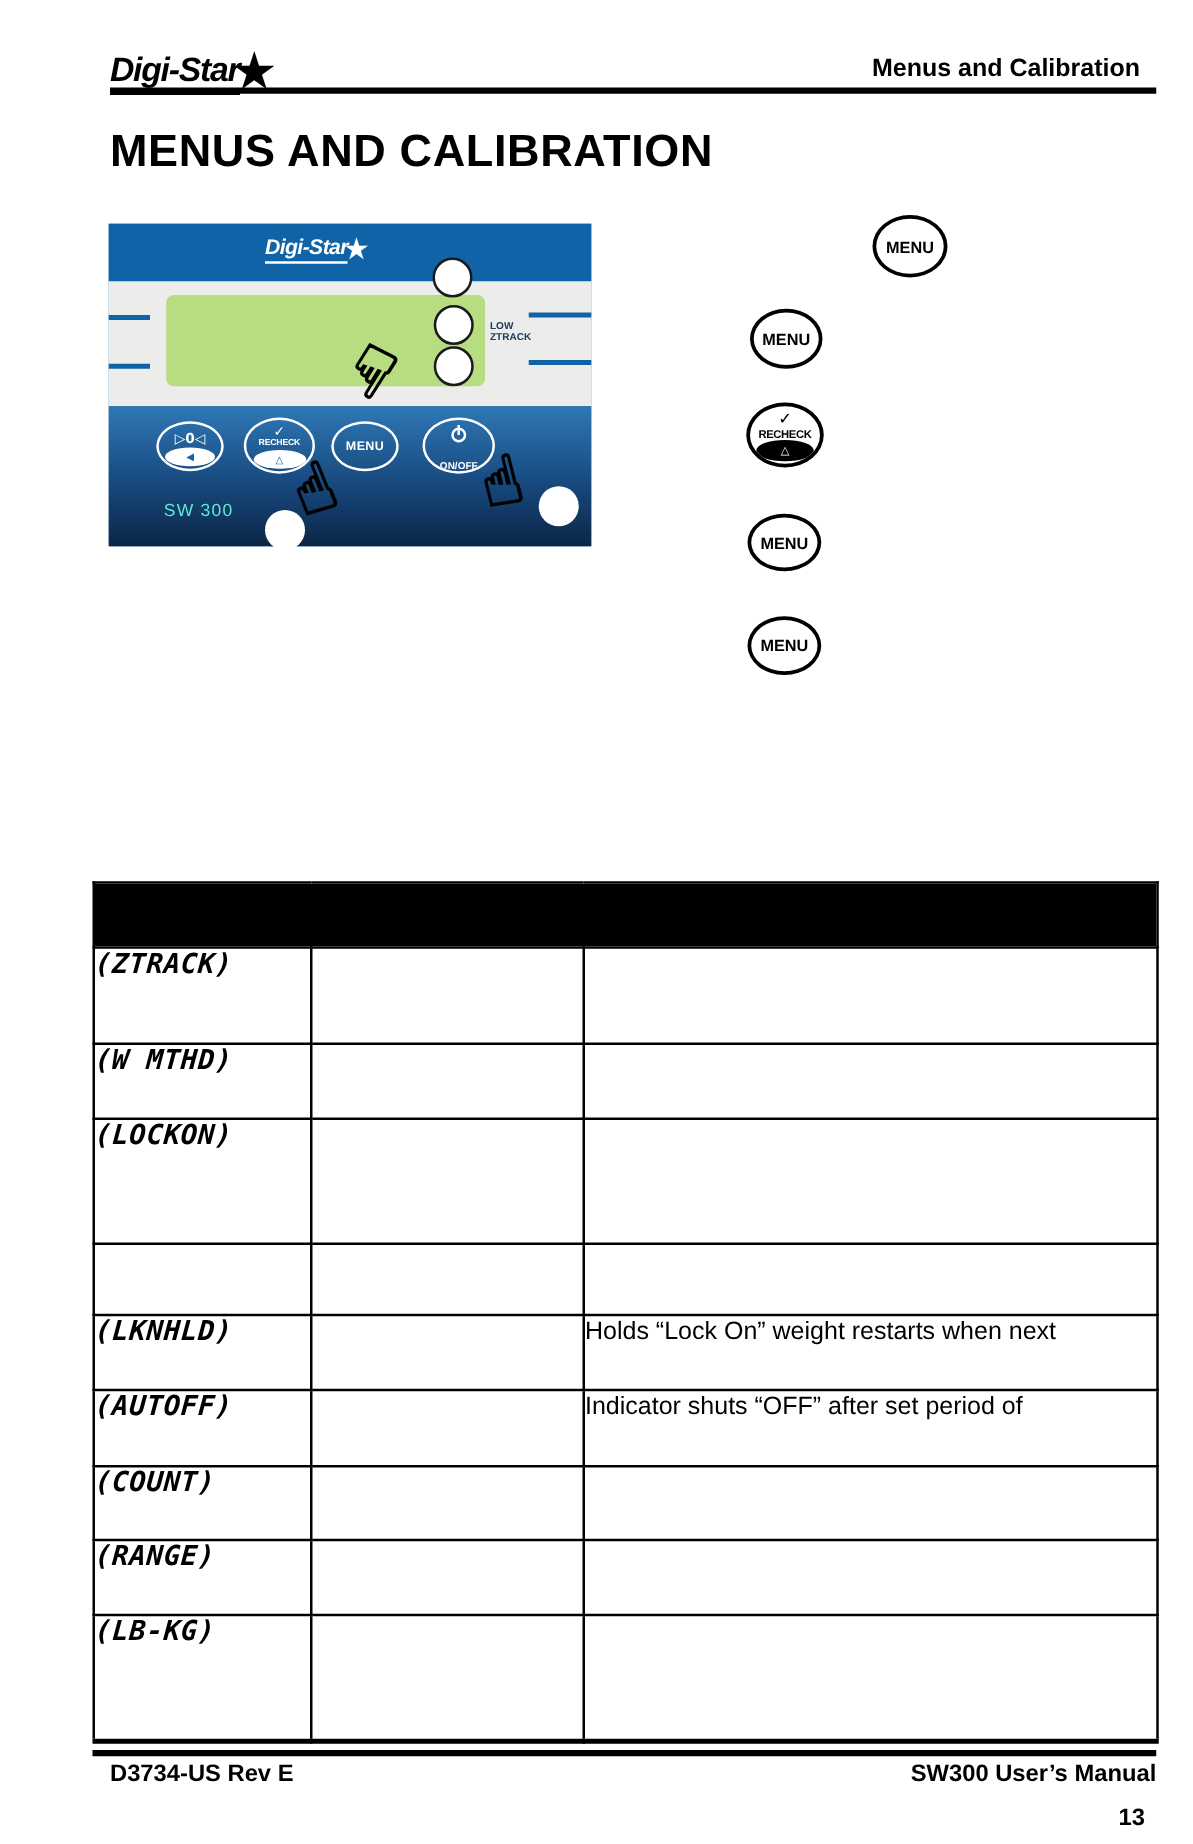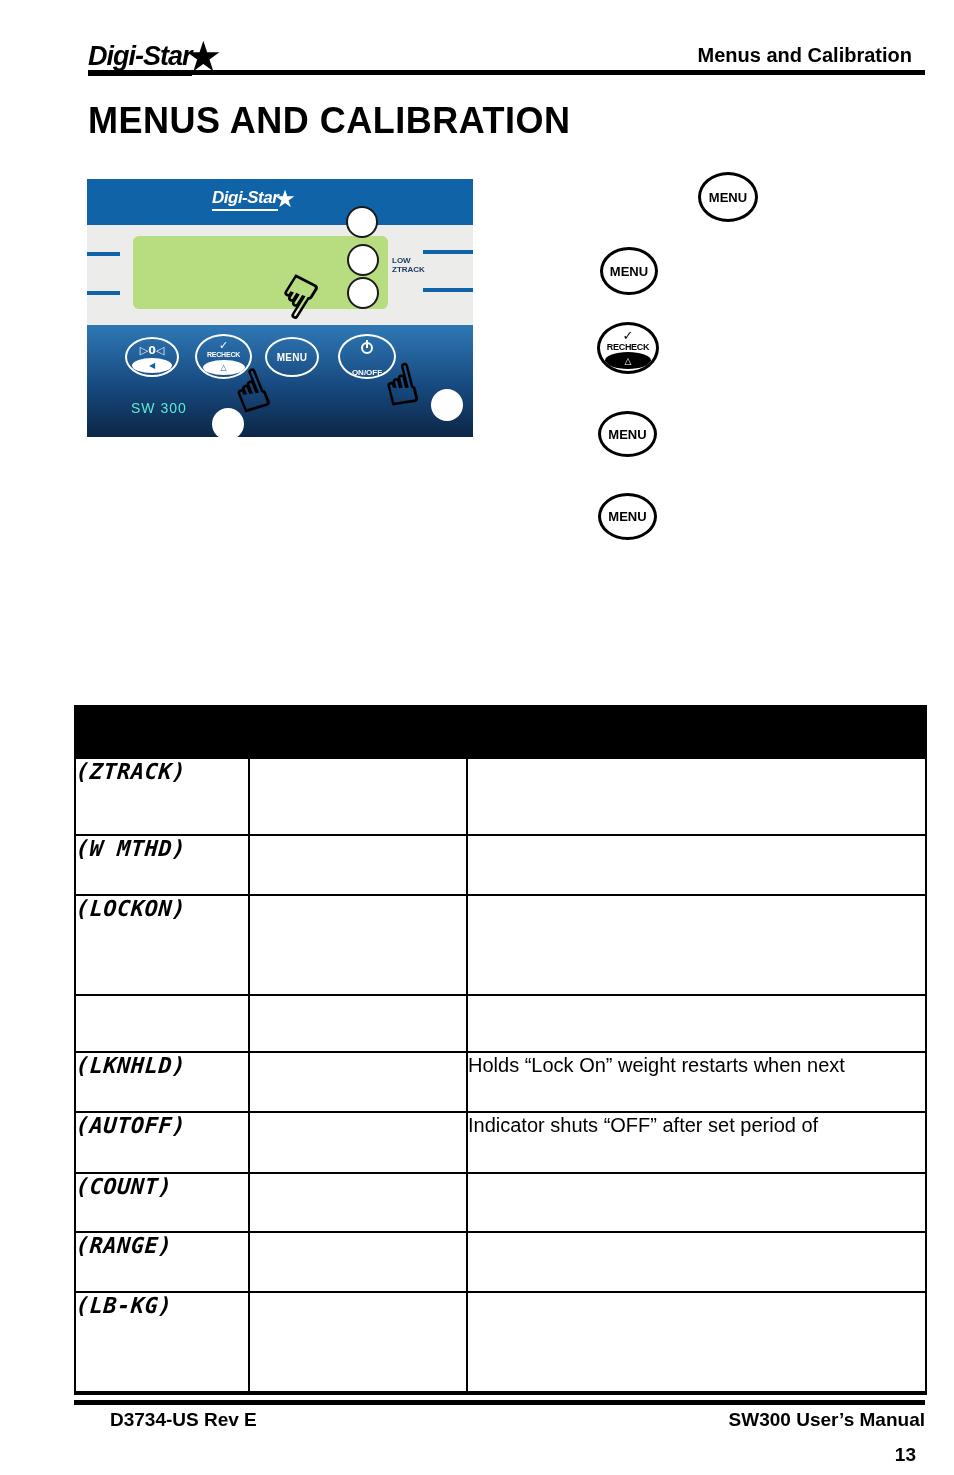--- a/index.html
+++ b/index.html
@@ -86,21 +86,21 @@
   .lcd-cell{padding:30px 4px 4px 11px;}
   .lcd{font-family:"DejaVu Sans Mono",monospace;font-weight:bold;font-style:italic;font-size:22px;
     letter-spacing:0.5px;transform:skewX(-4deg);display:inline-block;white-space:nowrap;}
   .desc-cell{padding:7px 6px 4px 10px;font-size:20px;line-height:24px;margin-left:20px;}
   tr.r0 td{height:75px;} tr.r1 td{height:58px;} tr.r2 td{height:98px;} tr.r3 td{height:55px;}
   tr.r4 td{height:58px;} tr.r5 td{height:59px;} tr.r6 td{height:57px;} tr.r7 td{height:58px;}
   tr.r8 td{height:98px;}
 
   
   .ftr-rule{position:absolute;left:74px;top:1400px;width:851px;height:5px;background:#000;}
-  .ftr-left{position:absolute;left:88px;top:1409px;font-size:19px;font-weight:bold;margin-left:22px;}
+  .ftr-left{position:absolute;left:88px;top:1409px;font-size:19px;font-weight:bold;}
   .ftr-center{position:absolute;left:74px;top:1409px;width:851px;text-align:right;font-size:19px;font-weight:bold;}
   .ftr-right{position:absolute;right:38px;top:1444px;font-size:19px;font-weight:bold;}
 </style>
 </head>
 <body>
 
 <div class="hdr-logo">
   <span class="lg-txt">Digi-Star</span><span class="lg-star">★</span>
 </div>
 <div class="hdr-section">Menus and Calibration</div>

